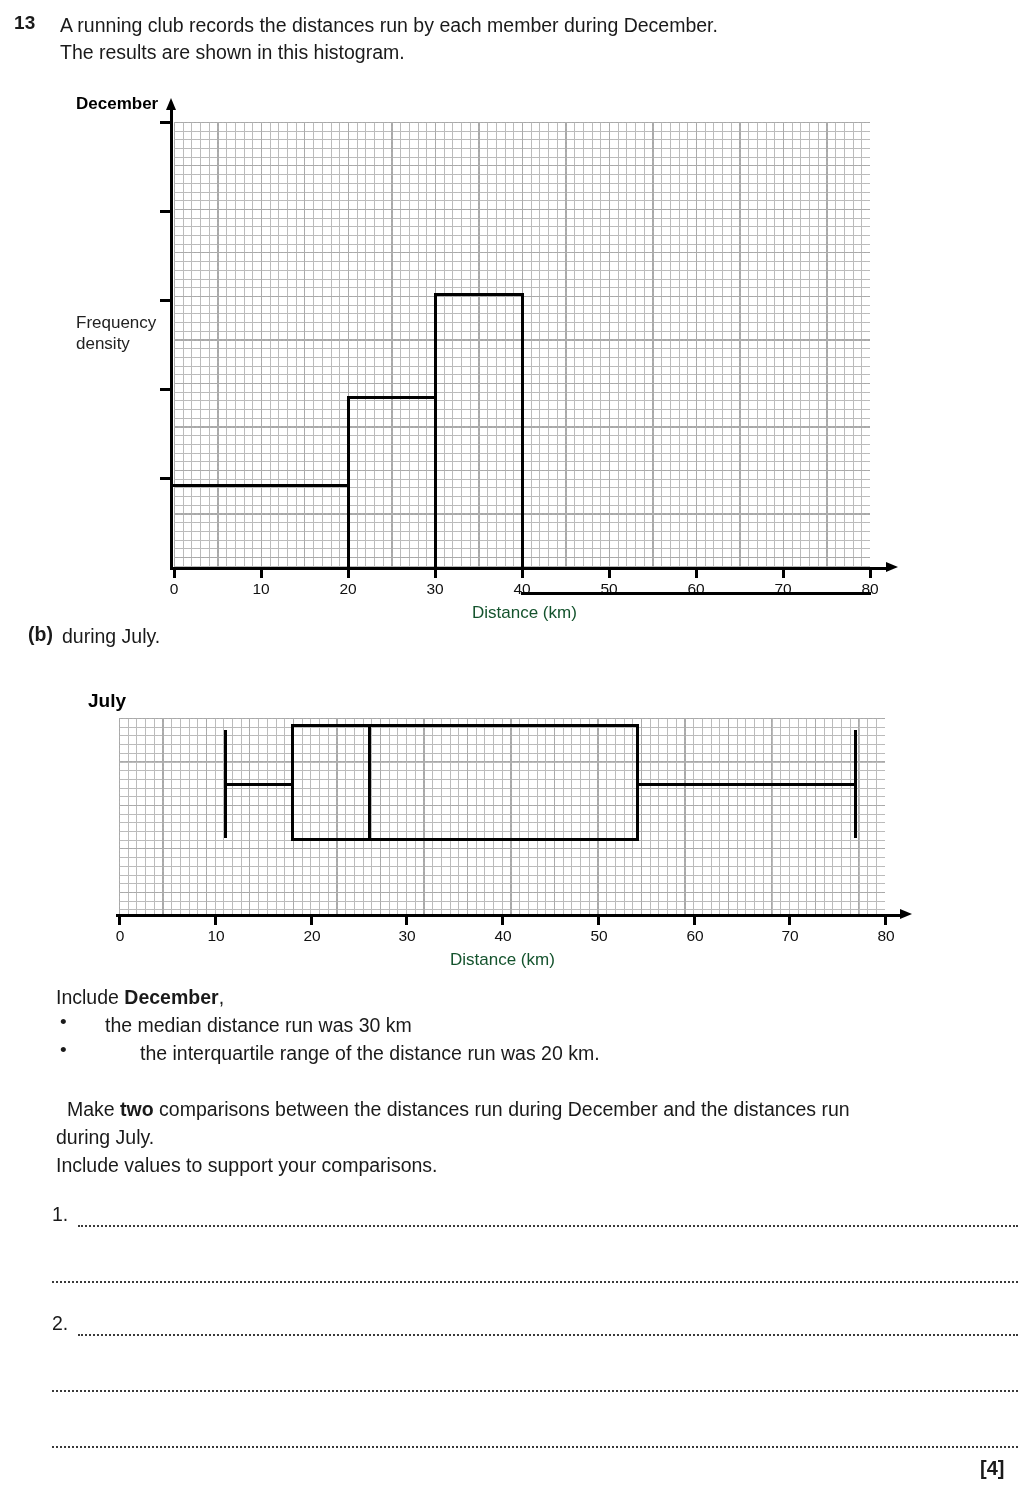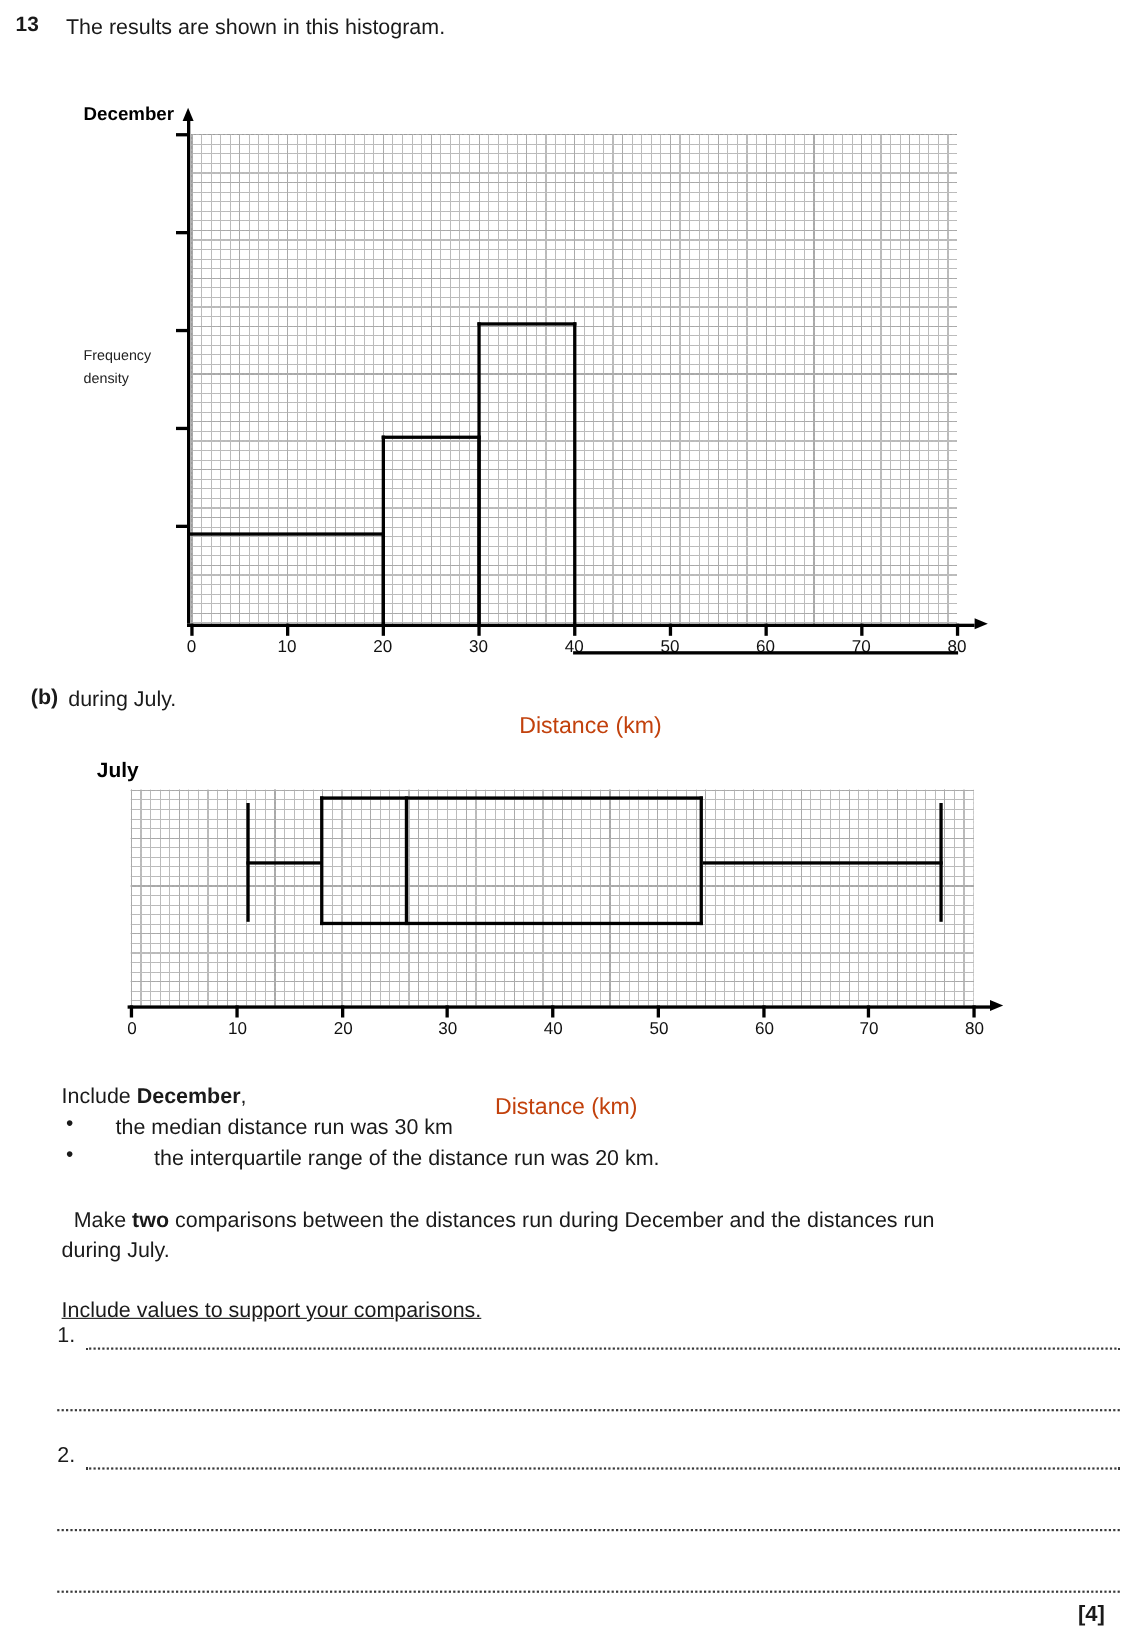--- a/index.html
+++ b/index.html
@@ -92,33 +92,32 @@
   .tick { position: absolute; background: #000; }
 
   .tick-label {
     position: absolute;
     font-size: 15.5px;
     text-align: center;
     color: #111;
   }
   .axis-title {
     position: absolute;
-    font-size: 21px;
-    color: #c2410c;
-    margin-top: 45px;
+    font-size: 17px;
+    color: #14532d;
   }
   .chart-title {
     position: absolute;
     font-size: 17px;
     font-weight: bold;
     color: #000;
   }
   .side-label {
     position: absolute;
-    font-size: 13px;
+    font-size: 17px;
     line-height: 21px;
     color: #222;
   }
 
   
   .bar-edge { position: absolute; background: #000; }
 
   
   .bp-line { position: absolute; background: #000; }
 
@@ -159,20 +158,21 @@
     position: absolute;
     font-size: 20px;
     font-weight: bold;
   }
 </style>
 </head>
 <body>
 
 <div class="q-number">13</div>
 <div class="q-stem">
+  <div>A running club records the distances run by each member during December.</div>
   <div>The results are shown in this histogram.</div>
 </div>
 
 <div class="chart-wrap" style="left:0; top:88px; width:1030px; height:520px;">
 
   <div class="chart-title" style="left:76px; top:6px;">December</div>
 
   <div class="side-label" style="left:76px; top:224px; width:95px;">
     <div>Frequency</div>
     <div>density</div>
@@ -291,21 +291,21 @@
 <div class="bullet-dot" style="left:60px; top:1011px;">•</div>
 <div class="body-text" style="left:105px; top:1011px;">the median distance run was 30 km</div>
 
 <div class="bullet-dot" style="left:60px; top:1039px;">•</div>
 <div class="body-text" style="left:105px; top:1039px;margin-left:35px;">the interquartile range of the distance run was 20 km.</div>
 
 <div class="body-text" style="left:67px; top:1095px;">
   <span>Make </span><b>two</b><span> comparisons between the distances run during December and the distances run</span>
 </div>
 <div class="body-text" style="left:56px; top:1123px;">during July.</div>
-<div class="body-text" style="left:56px; top:1177px;text-decoration:underline;">Include values to support your comparisons.</div>
+<div class="body-text" style="left:56px; top:1151px;">Include values to support your comparisons.</div>
 
 <div class="ans-num" style="left:52px; top:1203px;">1.</div>
 <div class="dots" style="left:78px; top:1222px; width:940px;"></div>
 
 <div class="dots" style="left:52px; top:1278px; width:966px;"></div>
 
 <div class="ans-num" style="left:52px; top:1312px;">2.</div>
 <div class="dots" style="left:78px; top:1331px; width:940px;"></div>
 
 <div class="dots" style="left:52px; top:1387px; width:966px;"></div>

